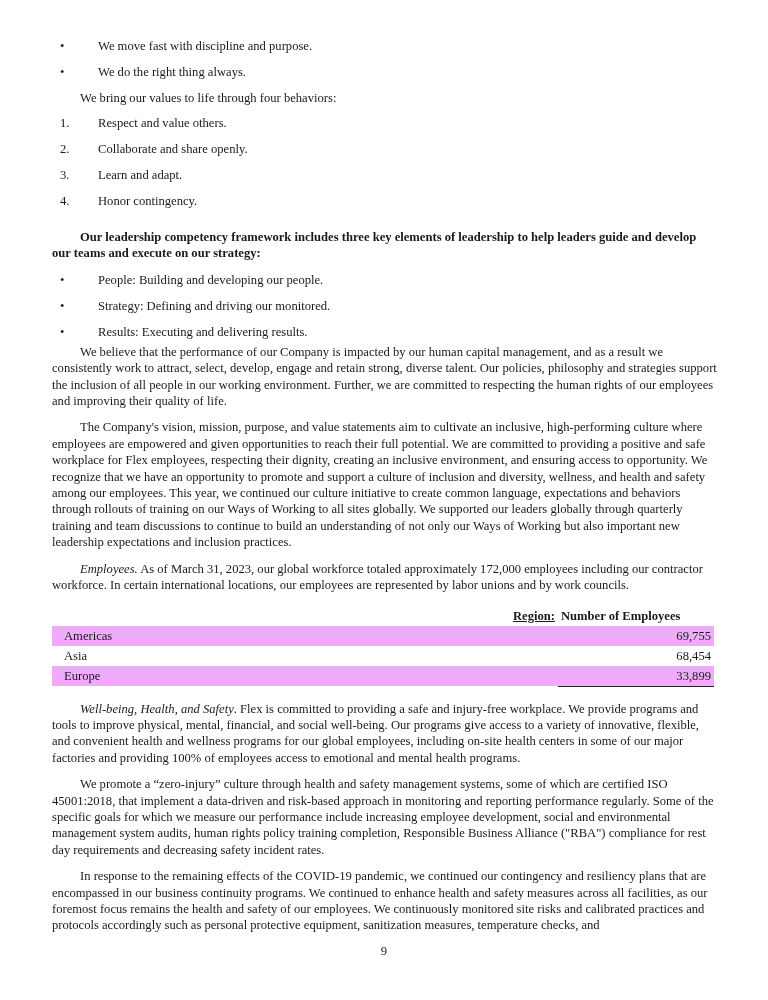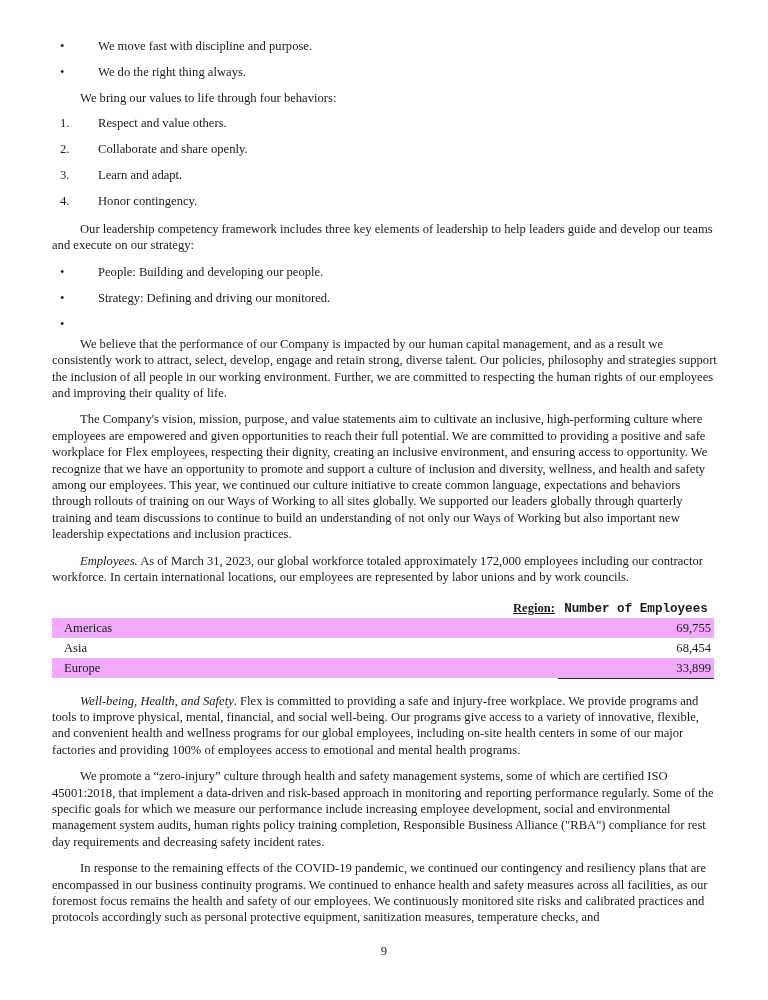--- a/index.html
+++ b/index.html
@@ -15,21 +15,21 @@
   p.para {
     margin: 0 0 10px 0; line-height: 16.4px; text-indent: 28px;
     text-align: left;
   }
   p.para i { font-style: italic; }
   table.emp {
     width: 662px; border-collapse: collapse; margin: 14px 0 14px 0;
     font-size: 12.6px;
   }
   table.emp th { font-weight: bold; padding: 0 3px; height: 18px; text-align: right; }
-  table.emp th.num { text-align: center; font-family: Liberation Mono, monospace; }
+  table.emp th.num { text-align: left; }
   table.emp th .ul { text-decoration: underline; }
   table.emp td { height: 20px; padding: 0 3px; line-height: 20px; }
   table.emp td.reg { padding-left: 12px; }
   table.emp td.tot { padding-left: 34px; }
   table.emp td.num { text-align: right; width: 150px; }
   table.emp tr.shade td { background: #f0abfc; }
   table.emp td.single { border-bottom: 1.5px solid #222; }
   table.emp td.double { border-bottom: 3px double #222; }
   .pageno { position: absolute; top: 944px; left: 0; width: 768px; text-align: center; font-size: 12.6px; }
 </style>
@@ -59,32 +59,33 @@
   </div>
   <div class="li">
     <span class="marker">3.</span>
     <span class="text">Learn and adapt.</span>
   </div>
   <div class="li">
     <span class="marker">4.</span>
     <span class="text">Honor contingency.</span>
   </div>
 
-  <p class="para" style="margin-top:2px;">Our leadership competency framework includes three key elements of leadership to help leaders guide and develop our teams and execute on our strategy:</p>
+  <p class="para" style="margin-top:10px;font-weight:bold;">Our leadership competency framework includes three key elements of leadership to help leaders guide and develop our teams and execute on our strategy:</p>
 
   <div class="li">
     <span class="marker">•</span>
     <span class="text">People: Building and developing our people.</span>
   </div>
   <div class="li">
     <span class="marker">•</span>
     <span class="text">Strategy: Defining and driving our monitored.</span>
   </div>
   <div class="li" style="height:20px;">
     <span class="marker">•</span>
+    <span class="text">Results: Executing and delivering results.</span>
   </div>
 
   <p class="para">We believe that the performance of our Company is impacted by our human capital management, and as a result we consistently work to attract, select, develop, engage and retain strong, diverse talent. Our policies, philosophy and strategies support the inclusion of all people in our working environment. Further, we are committed to respecting the human rights of our employees and improving their quality of life.</p>
 
   <p class="para">The Company's vision, mission, purpose, and value statements aim to cultivate an inclusive, high-performing culture where employees are empowered and given opportunities to reach their full potential. We are committed to providing a positive and safe workplace for Flex employees, respecting their dignity, creating an inclusive environment, and ensuring access to opportunity. We recognize that we have an opportunity to promote and support a culture of inclusion and diversity, wellness, and health and safety among our employees. This year, we continued our culture initiative to create common language, expectations and behaviors through rollouts of training on our Ways of Working to all sites globally. We supported our leaders globally through quarterly training and team discussions to continue to build an understanding of not only our Ways of Working but also important new leadership expectations and inclusion practices.</p>
 
   <p class="para"><i>Employees.</i><span> As of March 31, 2023, our global workforce totaled approximately 172,000 employees including our contractor workforce. In certain international locations, our employees are represented by labor unions and by work councils.</span></p>
 
   <table class="emp">
     <thead>

